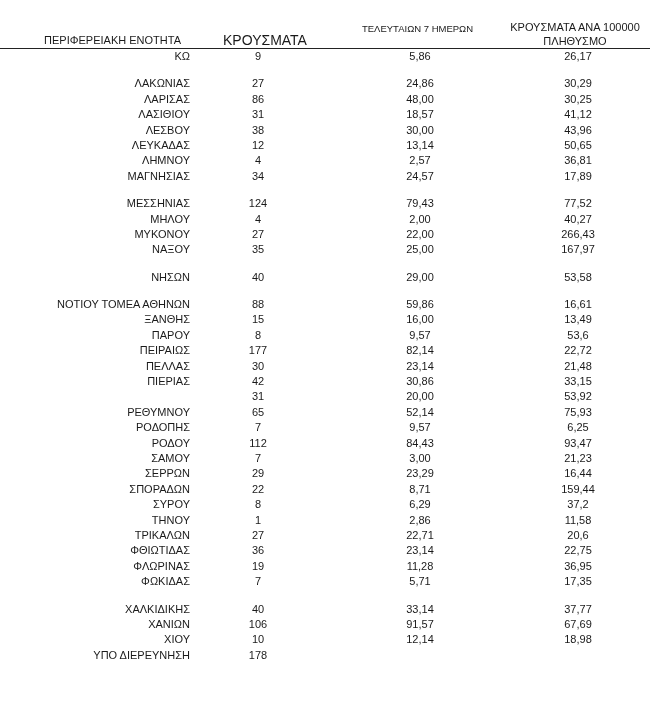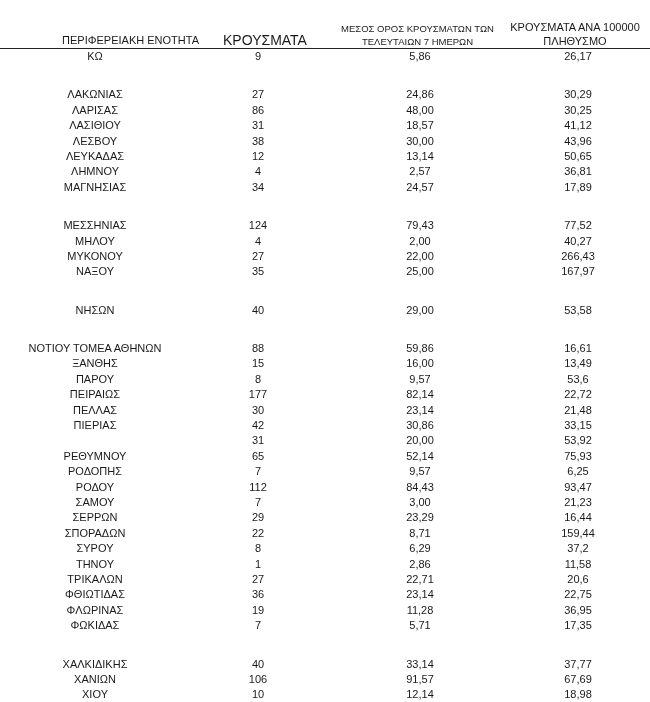--- a/index.html
+++ b/index.html
@@ -1,42 +1,41 @@
 <!DOCTYPE html>
 <html><head>
 <meta charset="utf-8">
 <style>
   html, body { margin: 0; padding: 0; background: #ffffff; }
   body {
     width: 650px; height: 702px; position: relative; overflow: hidden;
     font-family: "Liberation Sans", sans-serif; color: #1a1a1a;
   }
   .hdr { position: absolute; text-align: center; line-height: 13px; }
-  .h1 { left: 0; width: 225px; top: 34px; font-size: 11px; padding-left: 18px; }
+  .h1 { left: 0; width: 225px; top: 34px; font-size: 11px; }
   .h2 { left: 215px; width: 100px; top: 34px; font-size: 14px; }
   .h3 { left: 330px; width: 175px; top: 22px; font-size: 9.5px; }
   .h4 { left: 500px; width: 150px; top: 20px; font-size: 11px; line-height: 14px; }
   .rule { position: absolute; left: 0; width: 650px; top: 48px; height: 0; border-top: 1.3px solid #222; }
   .rows { position: absolute; left: 0; top: 49px; width: 650px; }
   .row { position: relative; height: 15.4px; font-size: 11px; line-height: 15px; }
-  .row.gap { margin-top: 23px; }
+  .row.gap { margin-top: 12px; }
   .c { position: absolute; top: 0; text-align: center; white-space: nowrap; }
-  .c1 { left: 0; width: 190px; }
+  .c1 { left: 0; width: 190px; text-align: right; }
   .c2 { left: 208px; width: 100px; }
   .c3 { left: 370px; width: 100px; }
   .c4 { left: 528px; width: 100px; }
 </style>
 </head>
 <body>
 
 <div>
   <div class="hdr h1">ΠΕΡΙΦΕΡΕΙΑΚΗ ΕΝΟΤΗΤΑ</div>
   <div class="hdr h2">ΚΡΟΥΣΜΑΤΑ</div>
   <div class="hdr h3">
-    <div>ΜΕΣΟΣ ΟΡΟΣ ΚΡΟΥΣΜΑΤΩΝ ΤΩΝ</div>
     <div>ΤΕΛΕΥΤΑΙΩΝ 7 ΗΜΕΡΩΝ</div>
   </div>
   <div class="hdr h4">
     <div>ΚΡΟΥΣΜΑΤΑ ΑΝΑ 100000</div>
     <div>ΠΛΗΘΥΣΜΟ</div>
   </div>
   <div class="rule"></div>
   <div class="rows" id="rows">
       <div class="row">
         <span class="c c1">ΚΩ</span>

